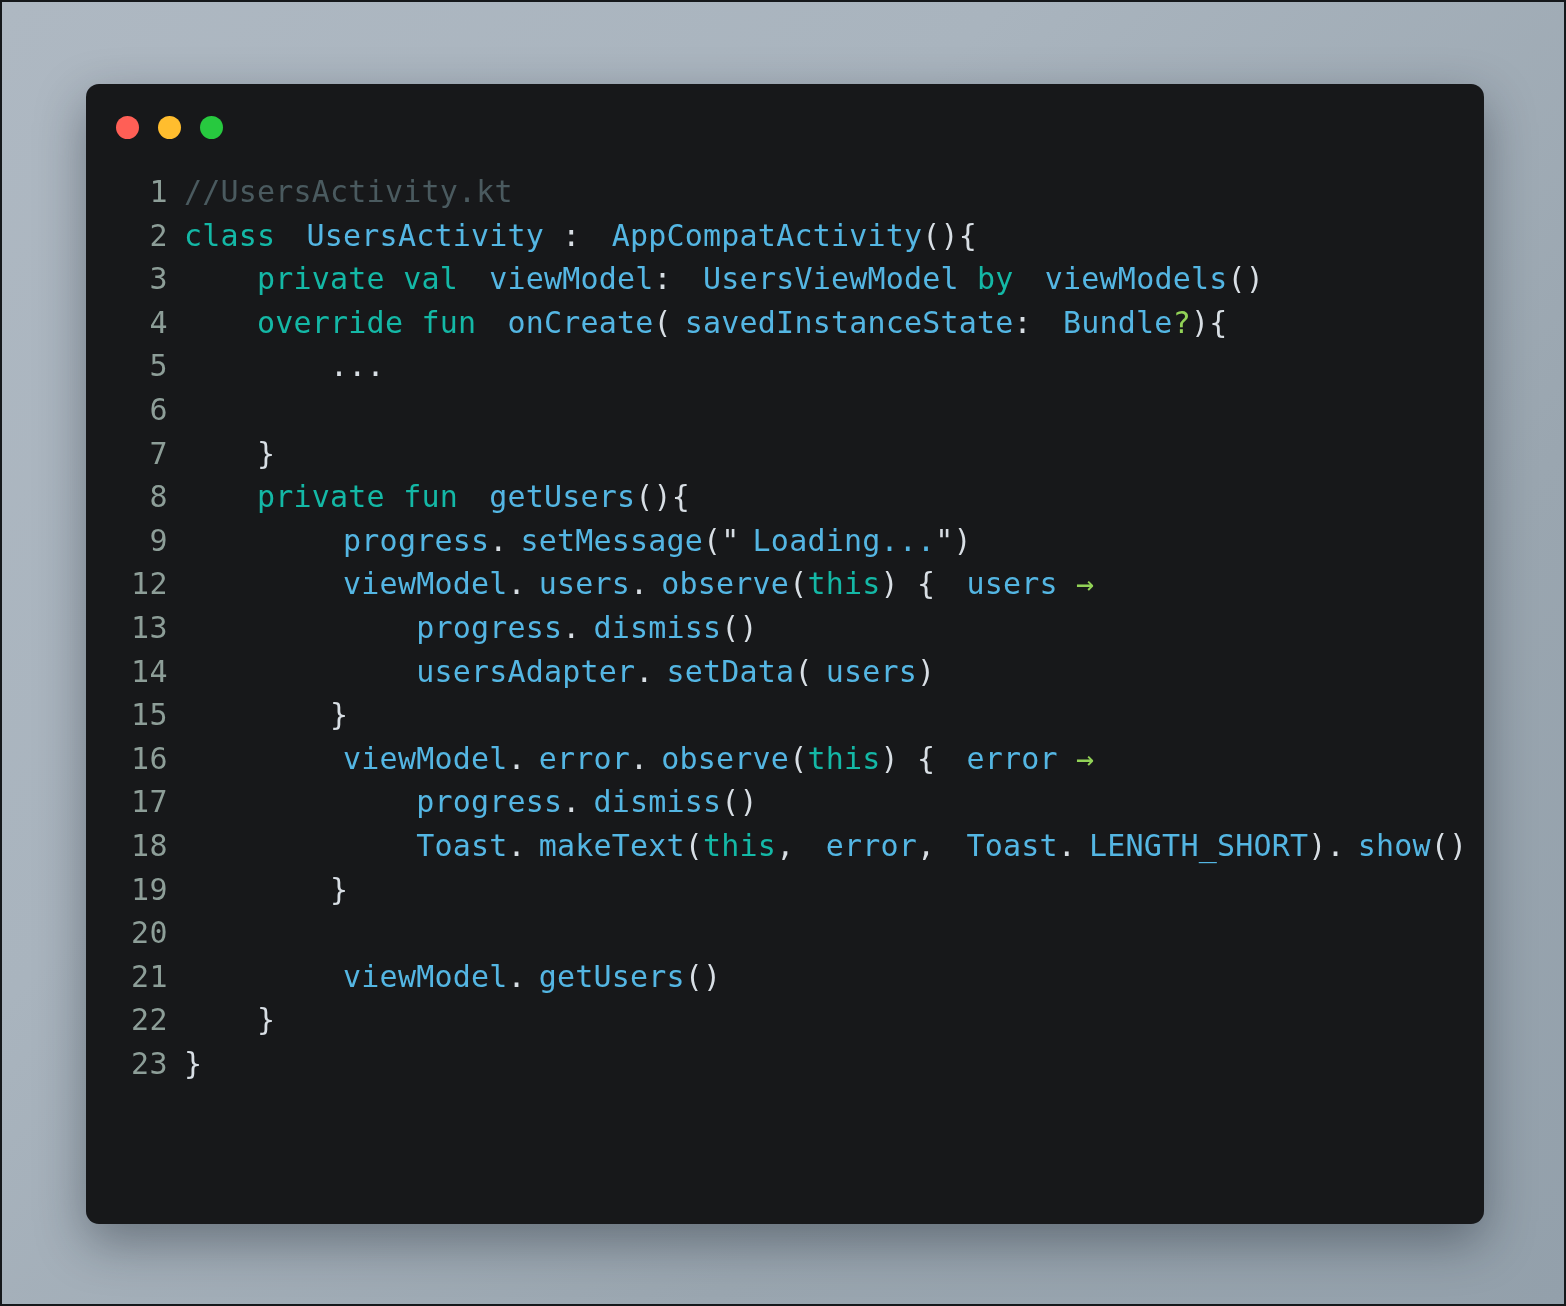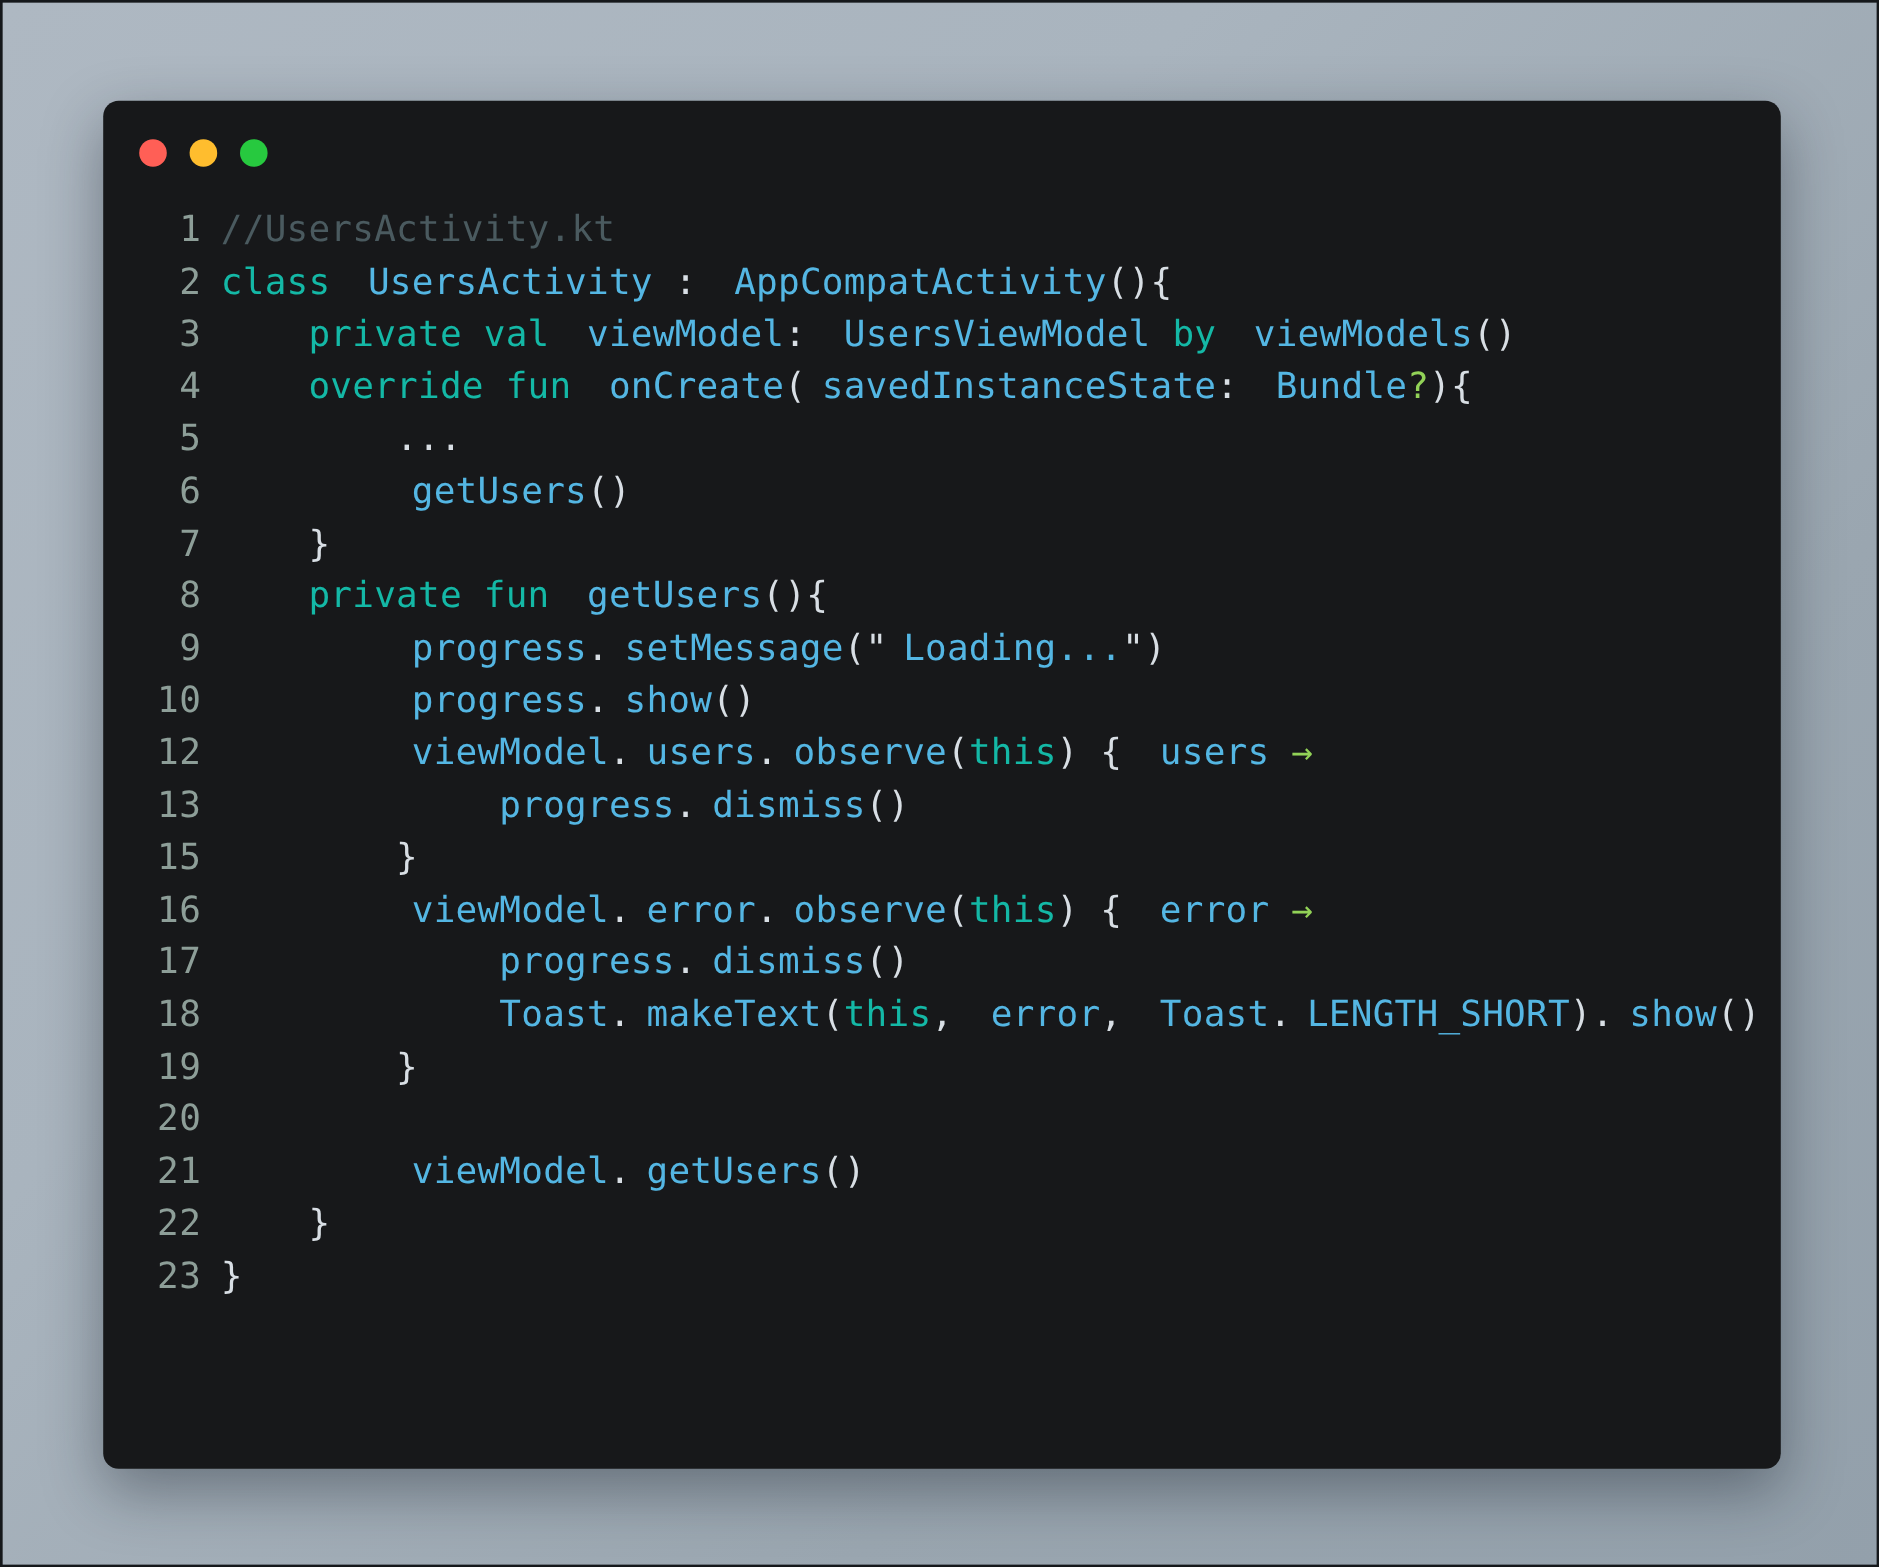--- a/index.html
+++ b/index.html
@@ -114,27 +114,27 @@
       <span class="dot minimize" style="background: rgb(255, 189, 46);"></span>
       <span class="dot zoom" style="background: rgb(39, 201, 63);"></span>
     </div>
 
     <div id="code-area">
         <div class="code-line"><span class="ln">1</span><span class="code-text"><span class="t-comment">//UsersActivity.kt</span></span></div>
         <div class="code-line"><span class="ln">2</span><span class="code-text"><span class="t-keyword">class</span><span class="t-plain"> </span><span class="t-ident">UsersActivity</span><span class="t-punct"> : </span><span class="t-ident">AppCompatActivity</span><span class="t-punct">(){</span></span></div>
         <div class="code-line"><span class="ln">3</span><span class="code-text"><span class="t-plain">    </span><span class="t-keyword">private val</span><span class="t-plain"> </span><span class="t-ident">viewModel</span><span class="t-punct">: </span><span class="t-ident">UsersViewModel</span><span class="t-plain"> </span><span class="t-keyword">by</span><span class="t-plain"> </span><span class="t-ident">viewModels</span><span class="t-punct">()</span></span></div>
         <div class="code-line"><span class="ln">4</span><span class="code-text"><span class="t-plain">    </span><span class="t-keyword">override fun</span><span class="t-plain"> </span><span class="t-ident">onCreate</span><span class="t-punct">(</span><span class="t-ident">savedInstanceState</span><span class="t-punct">: </span><span class="t-ident">Bundle</span><span class="t-green">?</span><span class="t-punct">){</span></span></div>
         <div class="code-line"><span class="ln">5</span><span class="code-text"><span class="t-plain">        ...</span></span></div>
-        <div class="code-line"><span class="ln">6</span><span class="code-text"><span class="t-plain">        </span><span class="t-ident">getUsers</span><span class="t-punct">()</span></span></div>
+        <div class="code-line"><span class="ln">6</span></div>
         <div class="code-line"><span class="ln">7</span><span class="code-text"><span class="t-punct">    }</span></span></div>
         <div class="code-line"><span class="ln">8</span><span class="code-text"><span class="t-plain">    </span><span class="t-keyword">private fun</span><span class="t-plain"> </span><span class="t-ident">getUsers</span><span class="t-punct">(){</span></span></div>
         <div class="code-line"><span class="ln">9</span><span class="code-text"><span class="t-plain">        </span><span class="t-ident">progress</span><span class="t-punct">.</span><span class="t-ident">setMessage</span><span class="t-punct">("</span><span class="t-ident">Loading...</span><span class="t-punct">")</span></span></div>
-        <div class="code-line"><span class="ln">10</span><span class="code-text"><span class="t-plain">        </span><span class="t-ident">progress</span><span class="t-punct">.</span><span class="t-ident">show</span><span class="t-punct">()</span></span></div>
         <div class="code-line"><span class="ln">12</span><span class="code-text"><span class="t-plain">        </span><span class="t-ident">viewModel</span><span class="t-punct">.</span><span class="t-ident">users</span><span class="t-punct">.</span><span class="t-ident">observe</span><span class="t-punct">(</span><span class="t-keyword">this</span><span class="t-punct">) { </span><span class="t-ident">users</span><span class="t-plain"> </span><span class="t-arrow">→</span></span></div>
         <div class="code-line"><span class="ln">13</span><span class="code-text"><span class="t-plain">            </span><span class="t-ident">progress</span><span class="t-punct">.</span><span class="t-ident">dismiss</span><span class="t-punct">()</span></span></div>
+        <div class="code-line"><span class="ln">14</span><span class="code-text"><span class="t-plain">            </span><span class="t-ident">usersAdapter</span><span class="t-punct">.</span><span class="t-ident">setData</span><span class="t-punct">(</span><span class="t-ident">users</span><span class="t-punct">)</span></span></div>
         <div class="code-line"><span class="ln">15</span><span class="code-text"><span class="t-punct">        }</span></span></div>
         <div class="code-line"><span class="ln">16</span><span class="code-text"><span class="t-plain">        </span><span class="t-ident">viewModel</span><span class="t-punct">.</span><span class="t-ident">error</span><span class="t-punct">.</span><span class="t-ident">observe</span><span class="t-punct">(</span><span class="t-keyword">this</span><span class="t-punct">) { </span><span class="t-ident">error</span><span class="t-plain"> </span><span class="t-arrow">→</span></span></div>
         <div class="code-line"><span class="ln">17</span><span class="code-text"><span class="t-plain">            </span><span class="t-ident">progress</span><span class="t-punct">.</span><span class="t-ident">dismiss</span><span class="t-punct">()</span></span></div>
         <div class="code-line"><span class="ln">18</span><span class="code-text"><span class="t-plain">            </span><span class="t-ident">Toast</span><span class="t-punct">.</span><span class="t-ident">makeText</span><span class="t-punct">(</span><span class="t-keyword">this</span><span class="t-punct">, </span><span class="t-ident">error</span><span class="t-punct">, </span><span class="t-ident">Toast</span><span class="t-punct">.</span><span class="t-ident">LENGTH_SHORT</span><span class="t-punct">).</span><span class="t-ident">show</span><span class="t-punct">()</span></span></div>
         <div class="code-line"><span class="ln">19</span><span class="code-text"><span class="t-punct">        }</span></span></div>
         <div class="code-line"><span class="ln">20</span><span class="code-text"><span class="t-plain"></span></span></div>
         <div class="code-line"><span class="ln">21</span><span class="code-text"><span class="t-plain">        </span><span class="t-ident">viewModel</span><span class="t-punct">.</span><span class="t-ident">getUsers</span><span class="t-punct">()</span></span></div>
         <div class="code-line"><span class="ln">22</span><span class="code-text"><span class="t-punct">    }</span></span></div>
         <div class="code-line"><span class="ln">23</span><span class="code-text"><span class="t-punct">}</span></span></div>
       </div>

